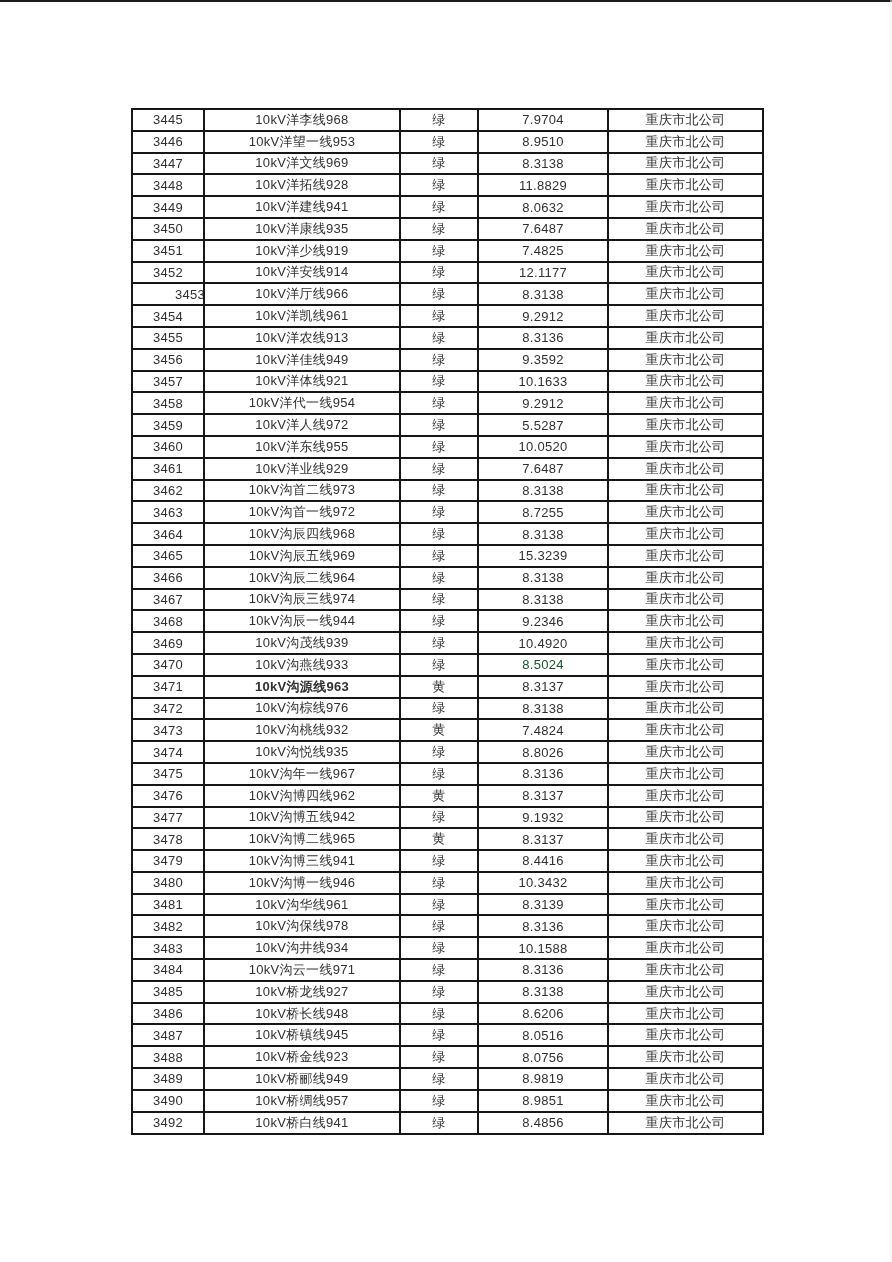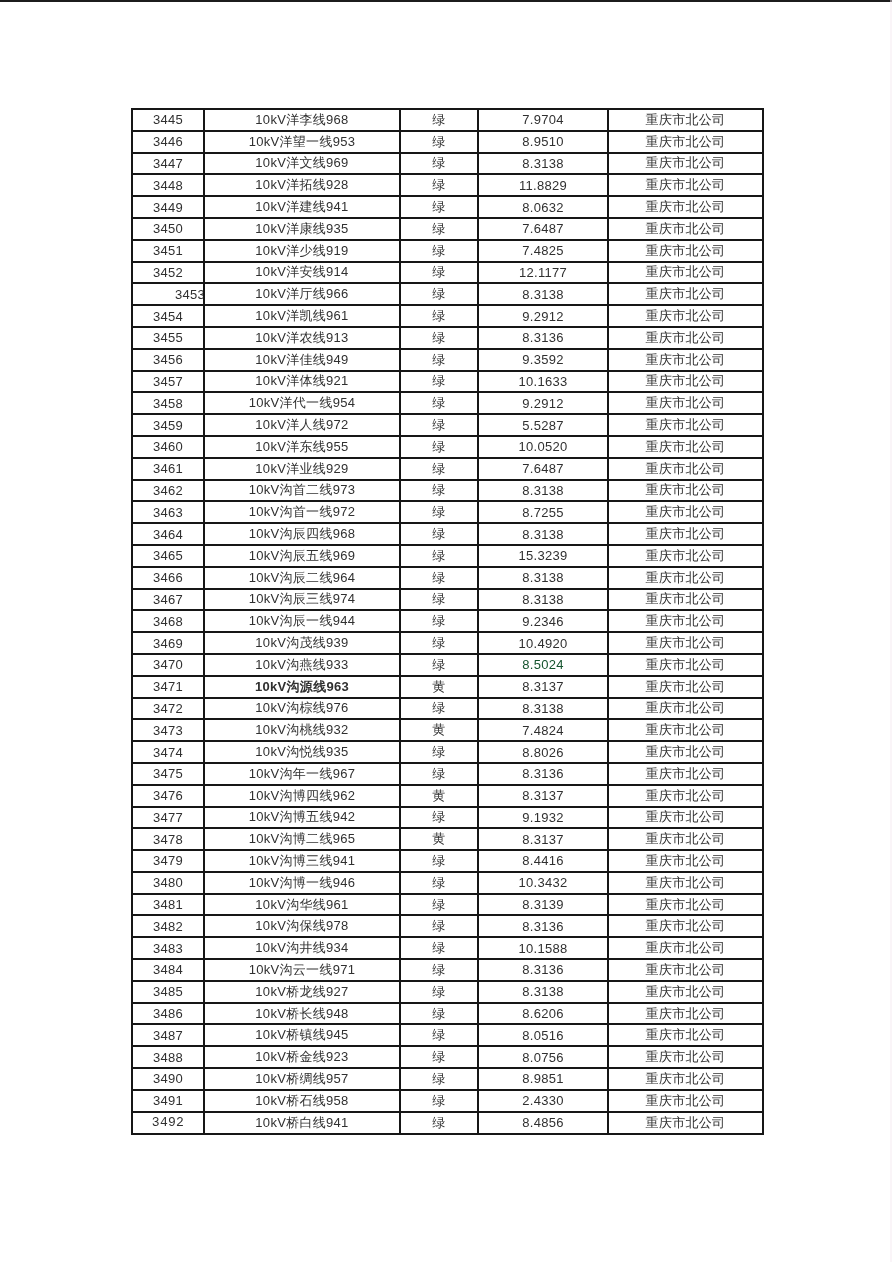--- a/index.html
+++ b/index.html
@@ -374,35 +374,35 @@
           <td style="border-color: rgb(22, 22, 22); color: rgb(48, 48, 48);">重庆市北公司</td>
         </tr>
         <tr>
           <td style="border-color: rgb(22, 22, 22); color: rgb(48, 48, 48);">3488</td>
           <td style="border-color: rgb(22, 22, 22); color: rgb(48, 48, 48);">10kV桥金线923</td>
           <td style="border-color: rgb(22, 22, 22); color: rgb(48, 48, 48);">绿</td>
           <td style="border-color: rgb(22, 22, 22); color: rgb(48, 48, 48);">8.0756</td>
           <td style="border-color: rgb(22, 22, 22); color: rgb(48, 48, 48);">重庆市北公司</td>
         </tr>
         <tr>
+          <td style="border-color: rgb(22, 22, 22); color: rgb(48, 48, 48);">3489</td>
+          <td style="border-color: rgb(22, 22, 22); color: rgb(48, 48, 48);">10kV桥郦线949</td>
+          <td style="border-color: rgb(22, 22, 22); color: rgb(48, 48, 48);">绿</td>
+          <td style="border-color: rgb(22, 22, 22); color: rgb(48, 48, 48);">8.9819</td>
+          <td style="border-color: rgb(22, 22, 22); color: rgb(48, 48, 48);">重庆市北公司</td>
+        </tr>
+        <tr>
           <td style="border-color: rgb(22, 22, 22); color: rgb(48, 48, 48);">3490</td>
           <td style="border-color: rgb(22, 22, 22); color: rgb(48, 48, 48);">10kV桥绸线957</td>
           <td style="border-color: rgb(22, 22, 22); color: rgb(48, 48, 48);">绿</td>
           <td style="border-color: rgb(22, 22, 22); color: rgb(48, 48, 48);">8.9851</td>
           <td style="border-color: rgb(22, 22, 22); color: rgb(48, 48, 48);">重庆市北公司</td>
         </tr>
         <tr>
-          <td style="border-color: rgb(22, 22, 22); color: rgb(48, 48, 48);">3491</td>
-          <td style="border-color: rgb(22, 22, 22); color: rgb(48, 48, 48);">10kV桥石线958</td>
-          <td style="border-color: rgb(22, 22, 22); color: rgb(48, 48, 48);">绿</td>
-          <td style="border-color: rgb(22, 22, 22); color: rgb(48, 48, 48);">2.4330</td>
-          <td style="border-color: rgb(22, 22, 22); color: rgb(48, 48, 48);">重庆市北公司</td>
-        </tr>
-        <tr>
-          <td style="border-color: rgb(22, 22, 22); color: rgb(48, 48, 48); font-family: Liberation Mono, monospace;">3492</td>
+          <td style="border-color: rgb(22, 22, 22); color: rgb(48, 48, 48);">3492</td>
           <td style="border-color: rgb(22, 22, 22); color: rgb(48, 48, 48); border-radius: 8px;">10kV桥白线941</td>
           <td style="border-color: rgb(22, 22, 22); color: rgb(48, 48, 48);">绿</td>
           <td style="border-color: rgb(22, 22, 22); color: rgb(48, 48, 48);">8.4856</td>
           <td style="border-color: rgb(22, 22, 22); color: rgb(48, 48, 48);">重庆市北公司</td>
         </tr>
       </tbody>
   </table>
 </div>
 
 </body></html>

